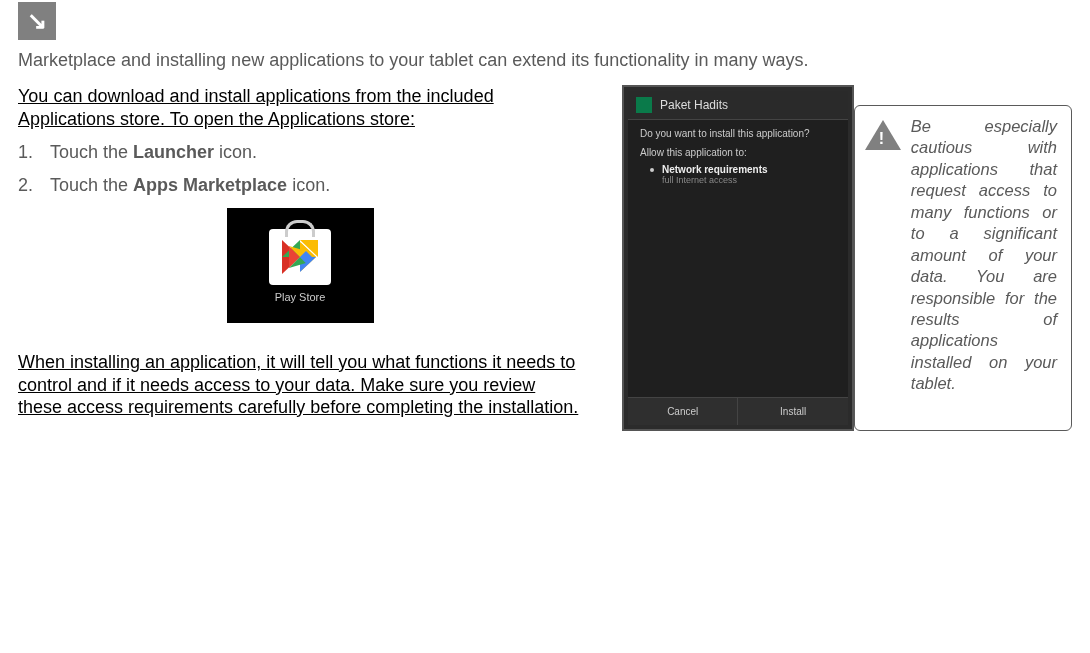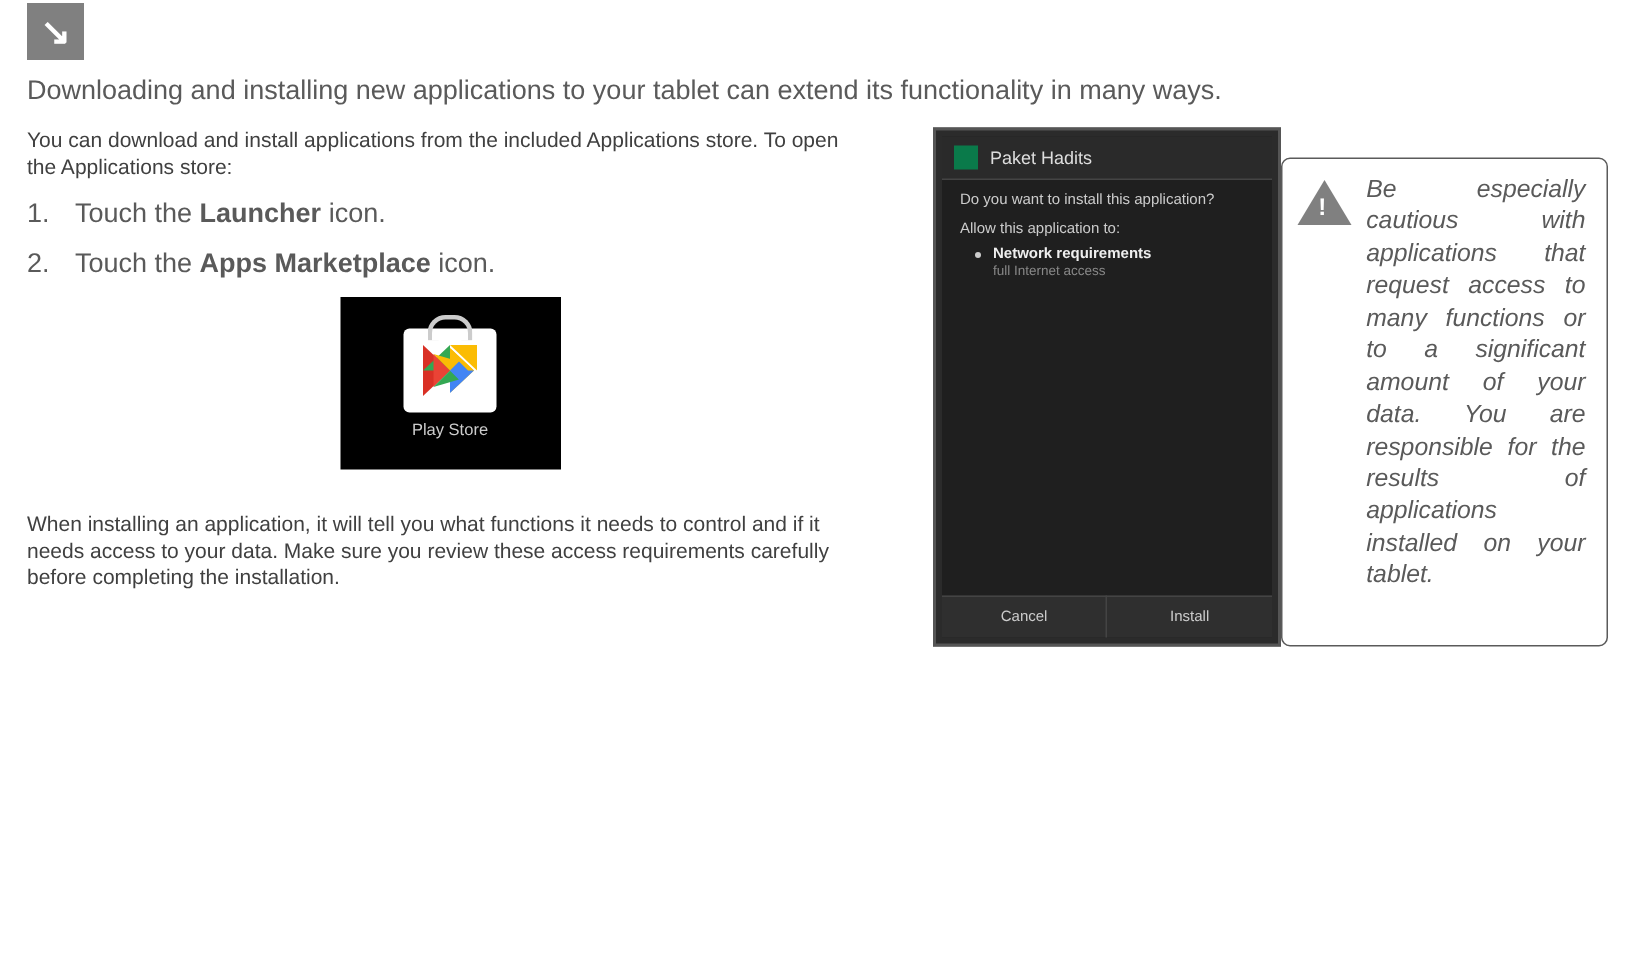--- a/index.html
+++ b/index.html
@@ -5,21 +5,21 @@
     * { box-sizing: border-box; margin: 0; padding: 0; }
     body { font-family: Arial, Helvetica, sans-serif; width: 1090px; height: 653px; background: #fff; color: #5a5a5a; padding: 0 18px; }
     .header { display: flex; align-items: center; gap: 12px; padding-top: 2px; }
     .arrow-icon { width: 38px; height: 38px; background: #808080; display: flex; align-items: center; justify-content: center; color: #fff; font-size: 24px; font-weight: bold; }
     .arrow-glyph { transform: rotate(0deg); }
     .title { font-size: 40px; font-weight: bold; color: #5a5a5a; letter-spacing: -0.5px; }
     .subtitle { font-size: 18px; color: #5a5a5a; margin-top: 10px; }
     .two-col { display: flex; gap: 40px; margin-top: 14px; }
     .left-col { flex: 1; }
     .right-col { width: 450px; display: flex; flex-direction: row; }
-    .para { font-size: 14px; color: #404040; line-height: 1.25; margin-bottom: 12px; }
+    .para { font-size: 18px; color: #000000; line-height: 1.25; margin-bottom: 12px; text-decoration: underline; }
     .steps { margin-left: 0; margin-top: 8px; }
     .step { display: flex; font-size: 18px; color: #5a5a5a; margin-bottom: 12px; }
     .step-num { width: 32px; }
     .step-text b { font-weight: bold; }
     .play-store-box { width: 147px; height: 115px; background: #000; margin: 10px auto 28px auto; display: flex; flex-direction: column; align-items: center; justify-content: center; }
     .bag { width: 62px; height: 56px; background: #fff; border-radius: 4px; position: relative; display: flex; align-items: center; justify-content: center; }
     .bag::before { content:''; position:absolute; top:-9px; left:50%; transform:translateX(-50%); width:24px; height:14px; border:3px solid #ccc; border-bottom:none; border-radius:12px 12px 0 0; }
     .tri-wrap { position: relative; width: 36px; height: 34px; }
     .pstext { color:#ccc; font-size:11px; margin-top:6px; }
     .install-box { width: 400px; border: 2px solid #555; position: relative; background:#2b2b2b; }
@@ -43,21 +43,21 @@
   </style>
 </head>
 <body>
 
 <div class="header">
   <div class="arrow-icon">
     <span class="arrow-glyph">↘</span>
   </div>
 </div>
 
-<div class="subtitle">Downloading and installing new applications to your tablet can extend its functionality in many ways.</div>
+<div class="subtitle">Marketplace and installing new applications to your tablet can extend its functionality in many ways.</div>
 
 <div class="two-col">
   <div class="left-col">
     <div class="para">You can download and install applications from the included Applications store. To open the Applications store:</div>
     <div class="steps">
       <div class="step">
         <div class="step-num">1.</div>
         <div class="step-text">
           <span>Touch the </span><b>Launcher</b><span> icon.</span>
         </div>

